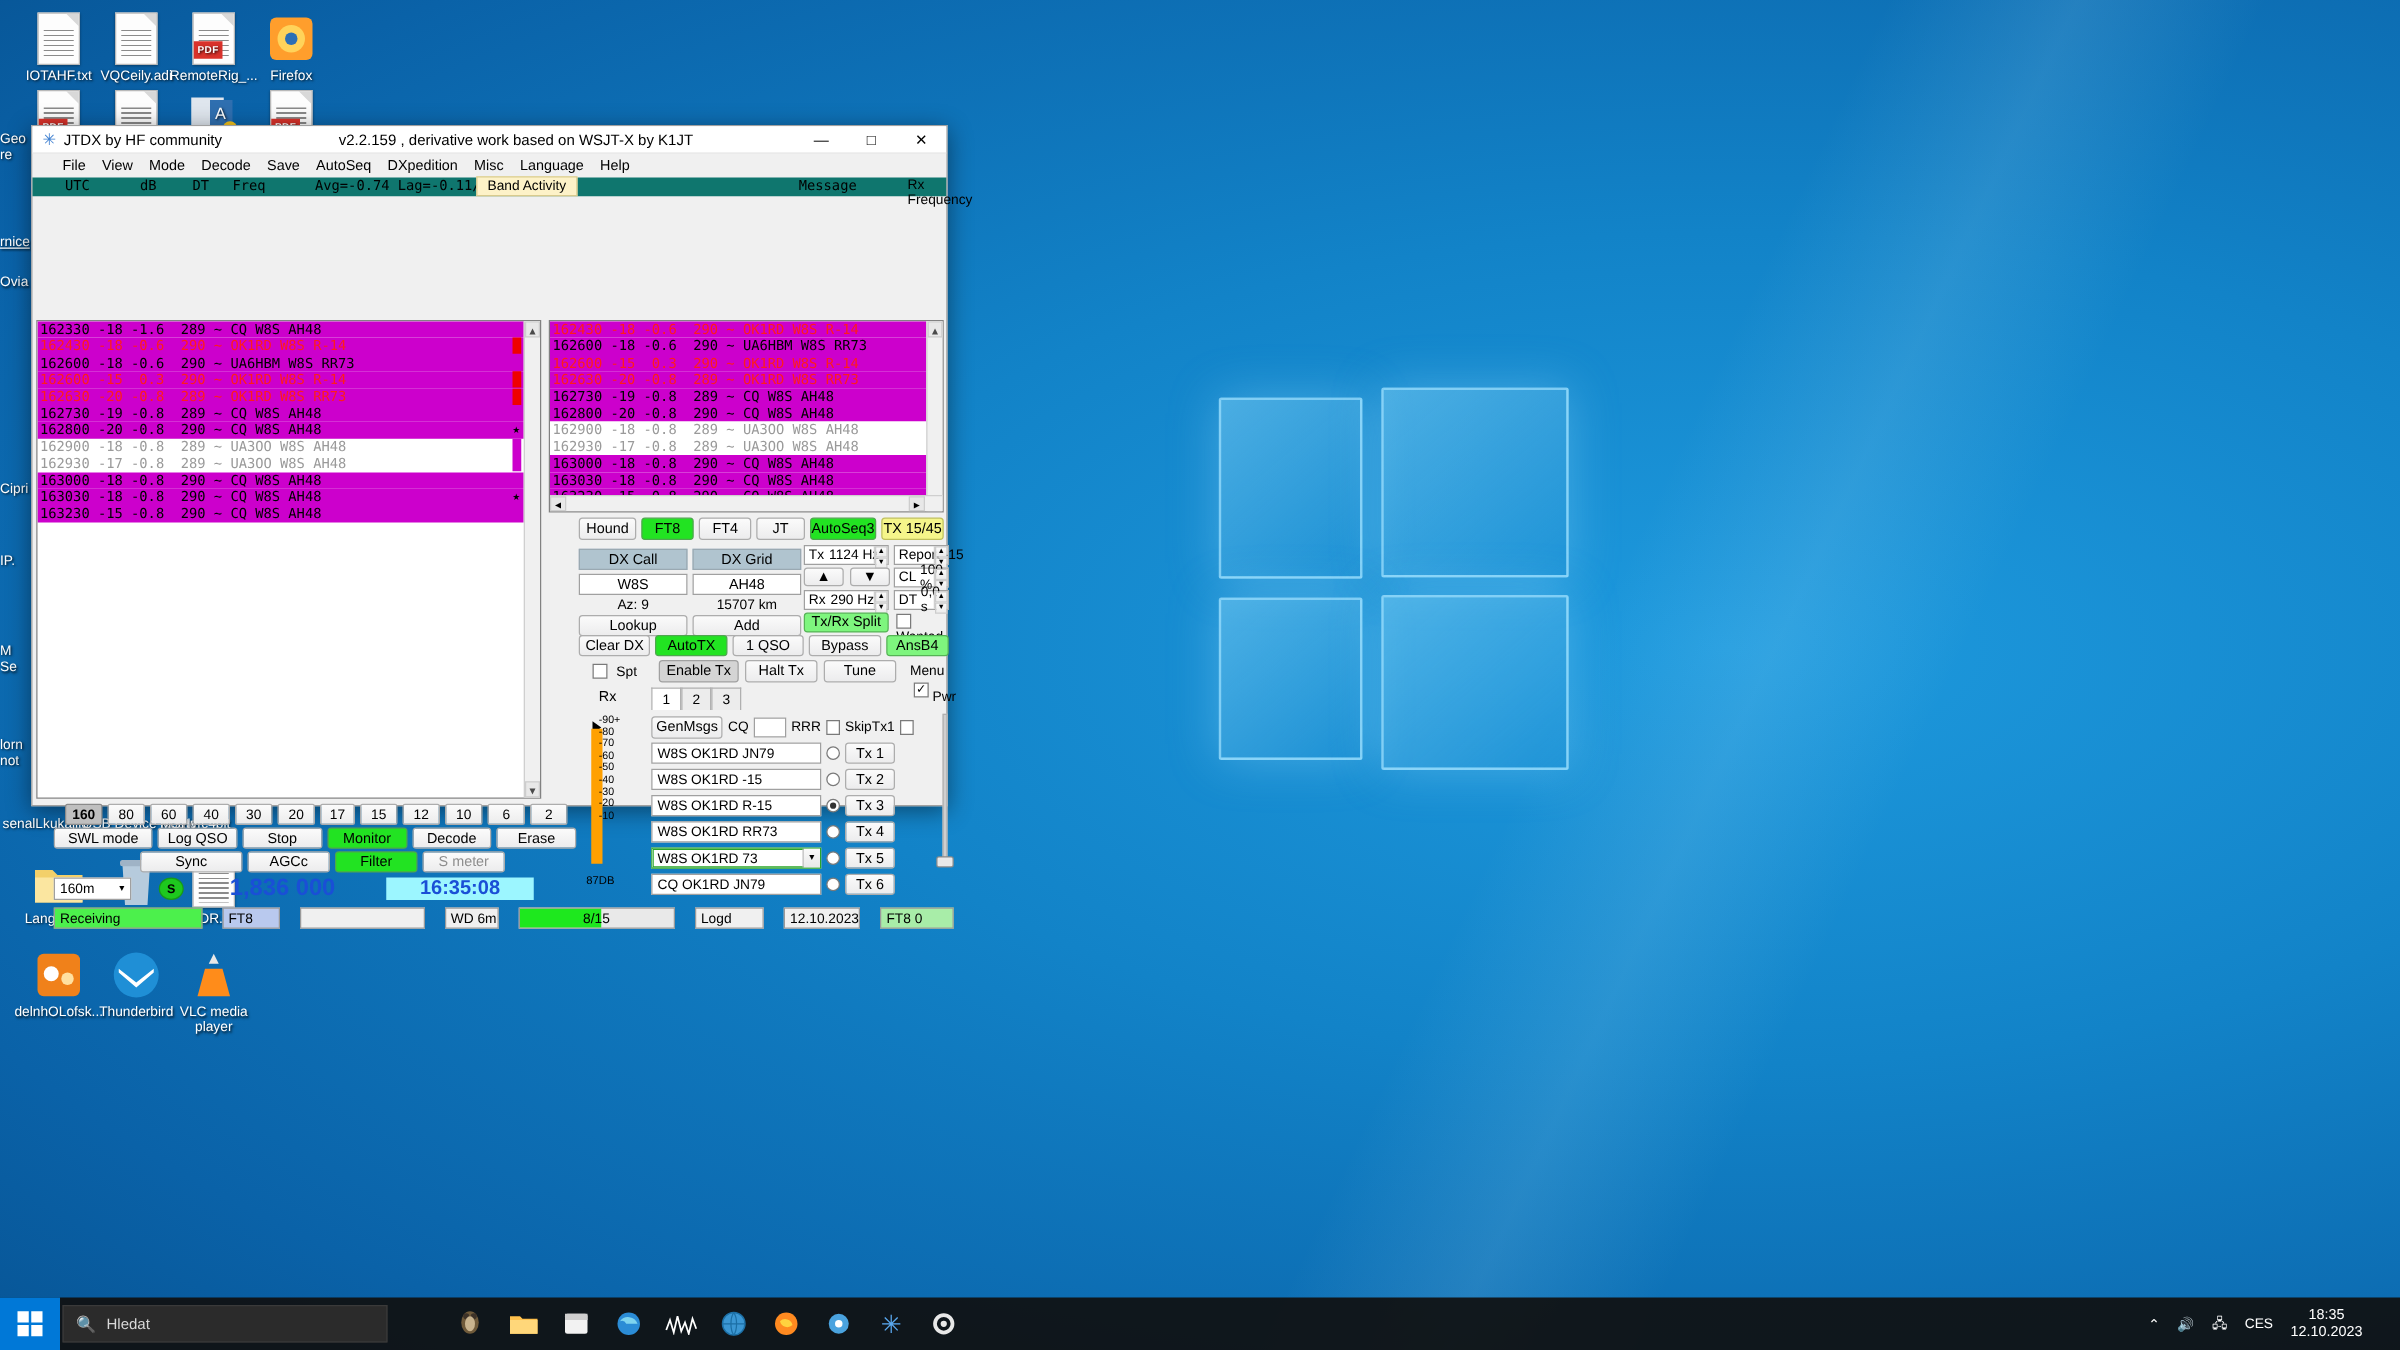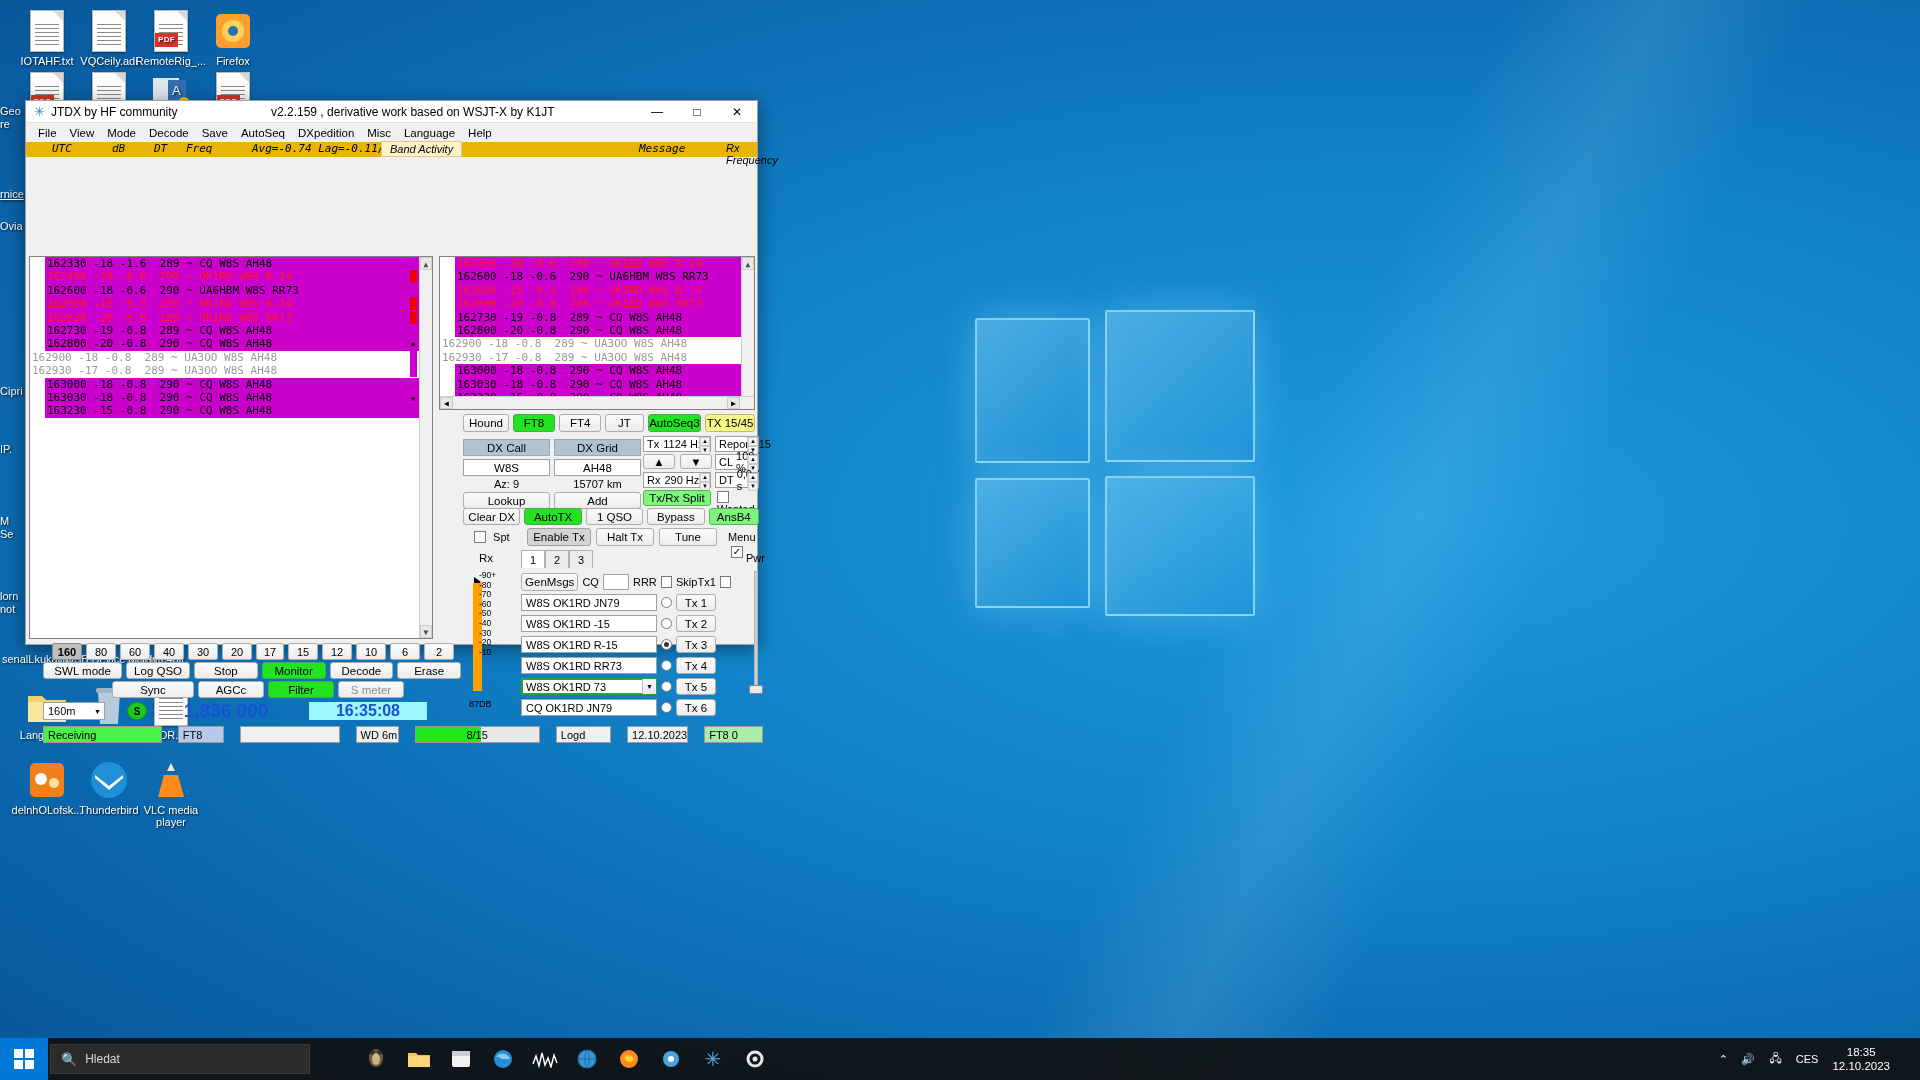--- a/index.html
+++ b/index.html
@@ -89,38 +89,38 @@
     box-shadow:0 4px 18px rgba(0,0,0,.45);
     font-size:11.5px; color:#000;
   }
   #titlebar { height:22px; background:#fff; display:flex; align-items:center; border-bottom:1px solid #e2e2e2; }
   #titlebar .app { display:flex; align-items:center; gap:6px; padding-left:8px; font-size:12px; }
   #titlebar .star { color:#3d7fd0; font-size:13px; }
   #titlebar .ver { position:absolute; left:245px; font-size:12px; }
   .wbtns { margin-left:auto; display:flex; }
   .wbtn { width:40px; height:22px; display:flex; align-items:center; justify-content:center; font-size:12px; }
 
-  #menubar { height:19px; display:flex; align-items:center; padding-left:12px; gap:13px; font-size:11.5px; background:#f0f0f0; }
+  #menubar { height:19px; display:flex; align-items:center; padding-left:24px; gap:13px; font-size:11.5px; background:#f0f0f0; }
 
   #colhdr {
-    height:15px; background:#eab308; font-family:"DejaVu Sans Mono", monospace;
-    font-size:11px; position:relative;font-style:italic;
+    height:15px; background:#0f766e; font-family:"DejaVu Sans Mono", monospace;
+    font-size:11px; position:relative;
   }
   #colhdr span { position:absolute; top:0; }
 
   .panes { position:absolute; left:0; top:155px; width:733px; }
   .decode-pane {
     position:absolute; background:#fff; border:1px solid #828282;
     font-family:"DejaVu Sans Mono", monospace; font-size:11px; line-height:13.4px;
     overflow:hidden;
   }
   #leftpane { left:3px; top:0; width:404px; height:383px; }
   #rightpane { left:413px; top:0; width:316px; height:154px; }
   .dl { white-space:pre; padding-left:2px; position:relative; }
-  .dl.hl  { background:#cc00cc;margin-left:15px; }
+  .dl.hl  { background:#cc00cc; }
   .dl.red { color:#ff1b1b; }
   .dl.grey{ color:#9a9a9a; }
   .mk { position:absolute; right:2px; top:0; width:7px; height:13px; }
   .mk.red { background:#ef0000; }
   .mk.mag { background:#cc00cc; }
   .mk.star{ color:#000; font-size:10px; }
 
   .vscroll {
     position:absolute; right:0; top:0; width:13px; bottom:0;
     background:#f0f0f0; border-left:1px solid #cfcfcf;

